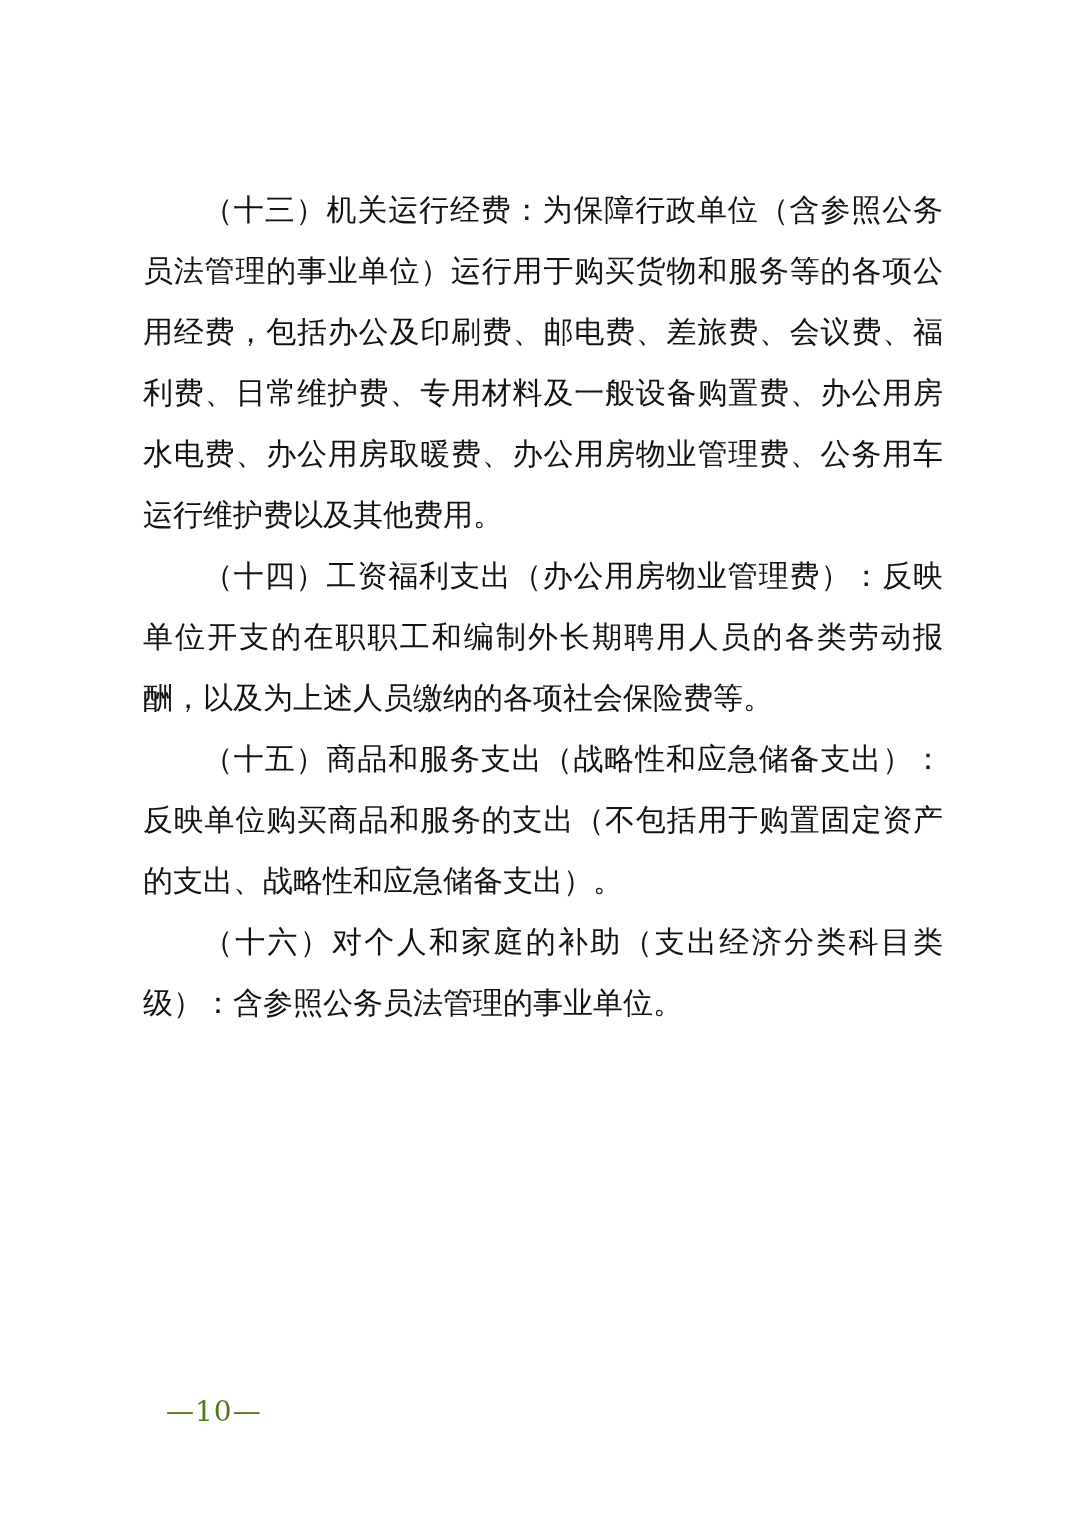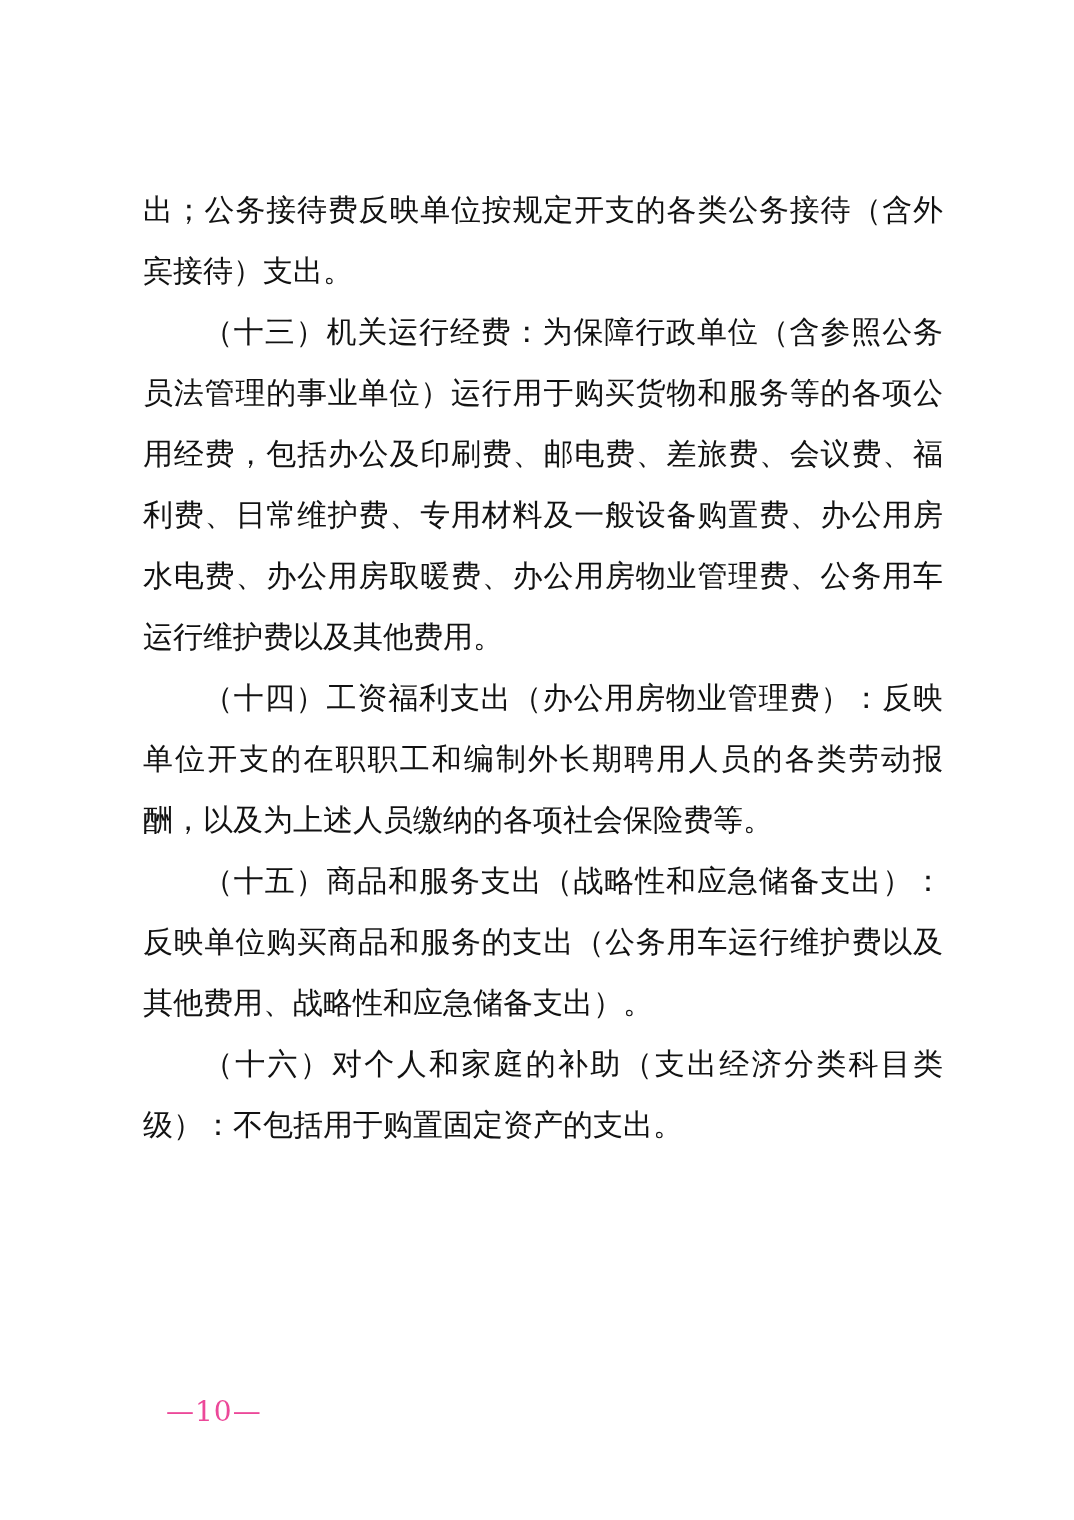--- a/index.html
+++ b/index.html
@@ -40,39 +40,38 @@
   .lead {
     font-weight: normal;
   }
   .page-footer {
     position: absolute;
     left: 166px;
     top: 1392px;
     font-size: 28px;
     line-height: 40px;
     letter-spacing: 1px;
-    color: #ec4899;
+    color: #4d7c0f;
     text-align: left;
   }
 </style>
 </head>
 <body>
 
 <div class="page">
 
   <div class="content">
 
-    <p><span>出；公务接待费反映单位按规定开支的各类公务接待（含外宾接待）支出。</span></p>
 
     <p class="indent"><span class="lead">（十三）机关运行经费：</span><span>为保障行政单位（含参照公务员法管理的事业单位）运行用于购买货物和服务等的各项公用经费，包括办公及印刷费、邮电费、差旅费、会议费、福利费、日常维护费、专用材料及一般设备购置费、办公用房水电费、办公用房取暖费、办公用房物业管理费、公务用车运行维护费以及其他费用。</span></p>
 
     <p class="indent"><span class="lead">（十四）工资福利支出（办公用房物业管理费）：</span><span>反映单位开支的在职职工和编制外长期聘用人员的各类劳动报酬，以及为上述人员缴纳的各项社会保险费等。</span></p>
 
-    <p class="indent"><span class="lead">（十五）商品和服务支出（战略性和应急储备支出）：</span><span>反映单位购买商品和服务的支出（公务用车运行维护费以及其他费用、战略性和应急储备支出）。</span></p>
+    <p class="indent"><span class="lead">（十五）商品和服务支出（战略性和应急储备支出）：</span><span>反映单位购买商品和服务的支出（不包括用于购置固定资产的支出、战略性和应急储备支出）。</span></p>
 
-    <p class="indent"><span class="lead">（十六）对个人和家庭的补助（支出经济分类科目类级）：</span><span>不包括用于购置固定资产的支出。</span></p>
+    <p class="indent"><span class="lead">（十六）对个人和家庭的补助（支出经济分类科目类级）：</span><span>含参照公务员法管理的事业单位。</span></p>
 
 
   </div>
 
   <div class="page-footer">—10—</div>
 
 </div>
 
 </body></html>

